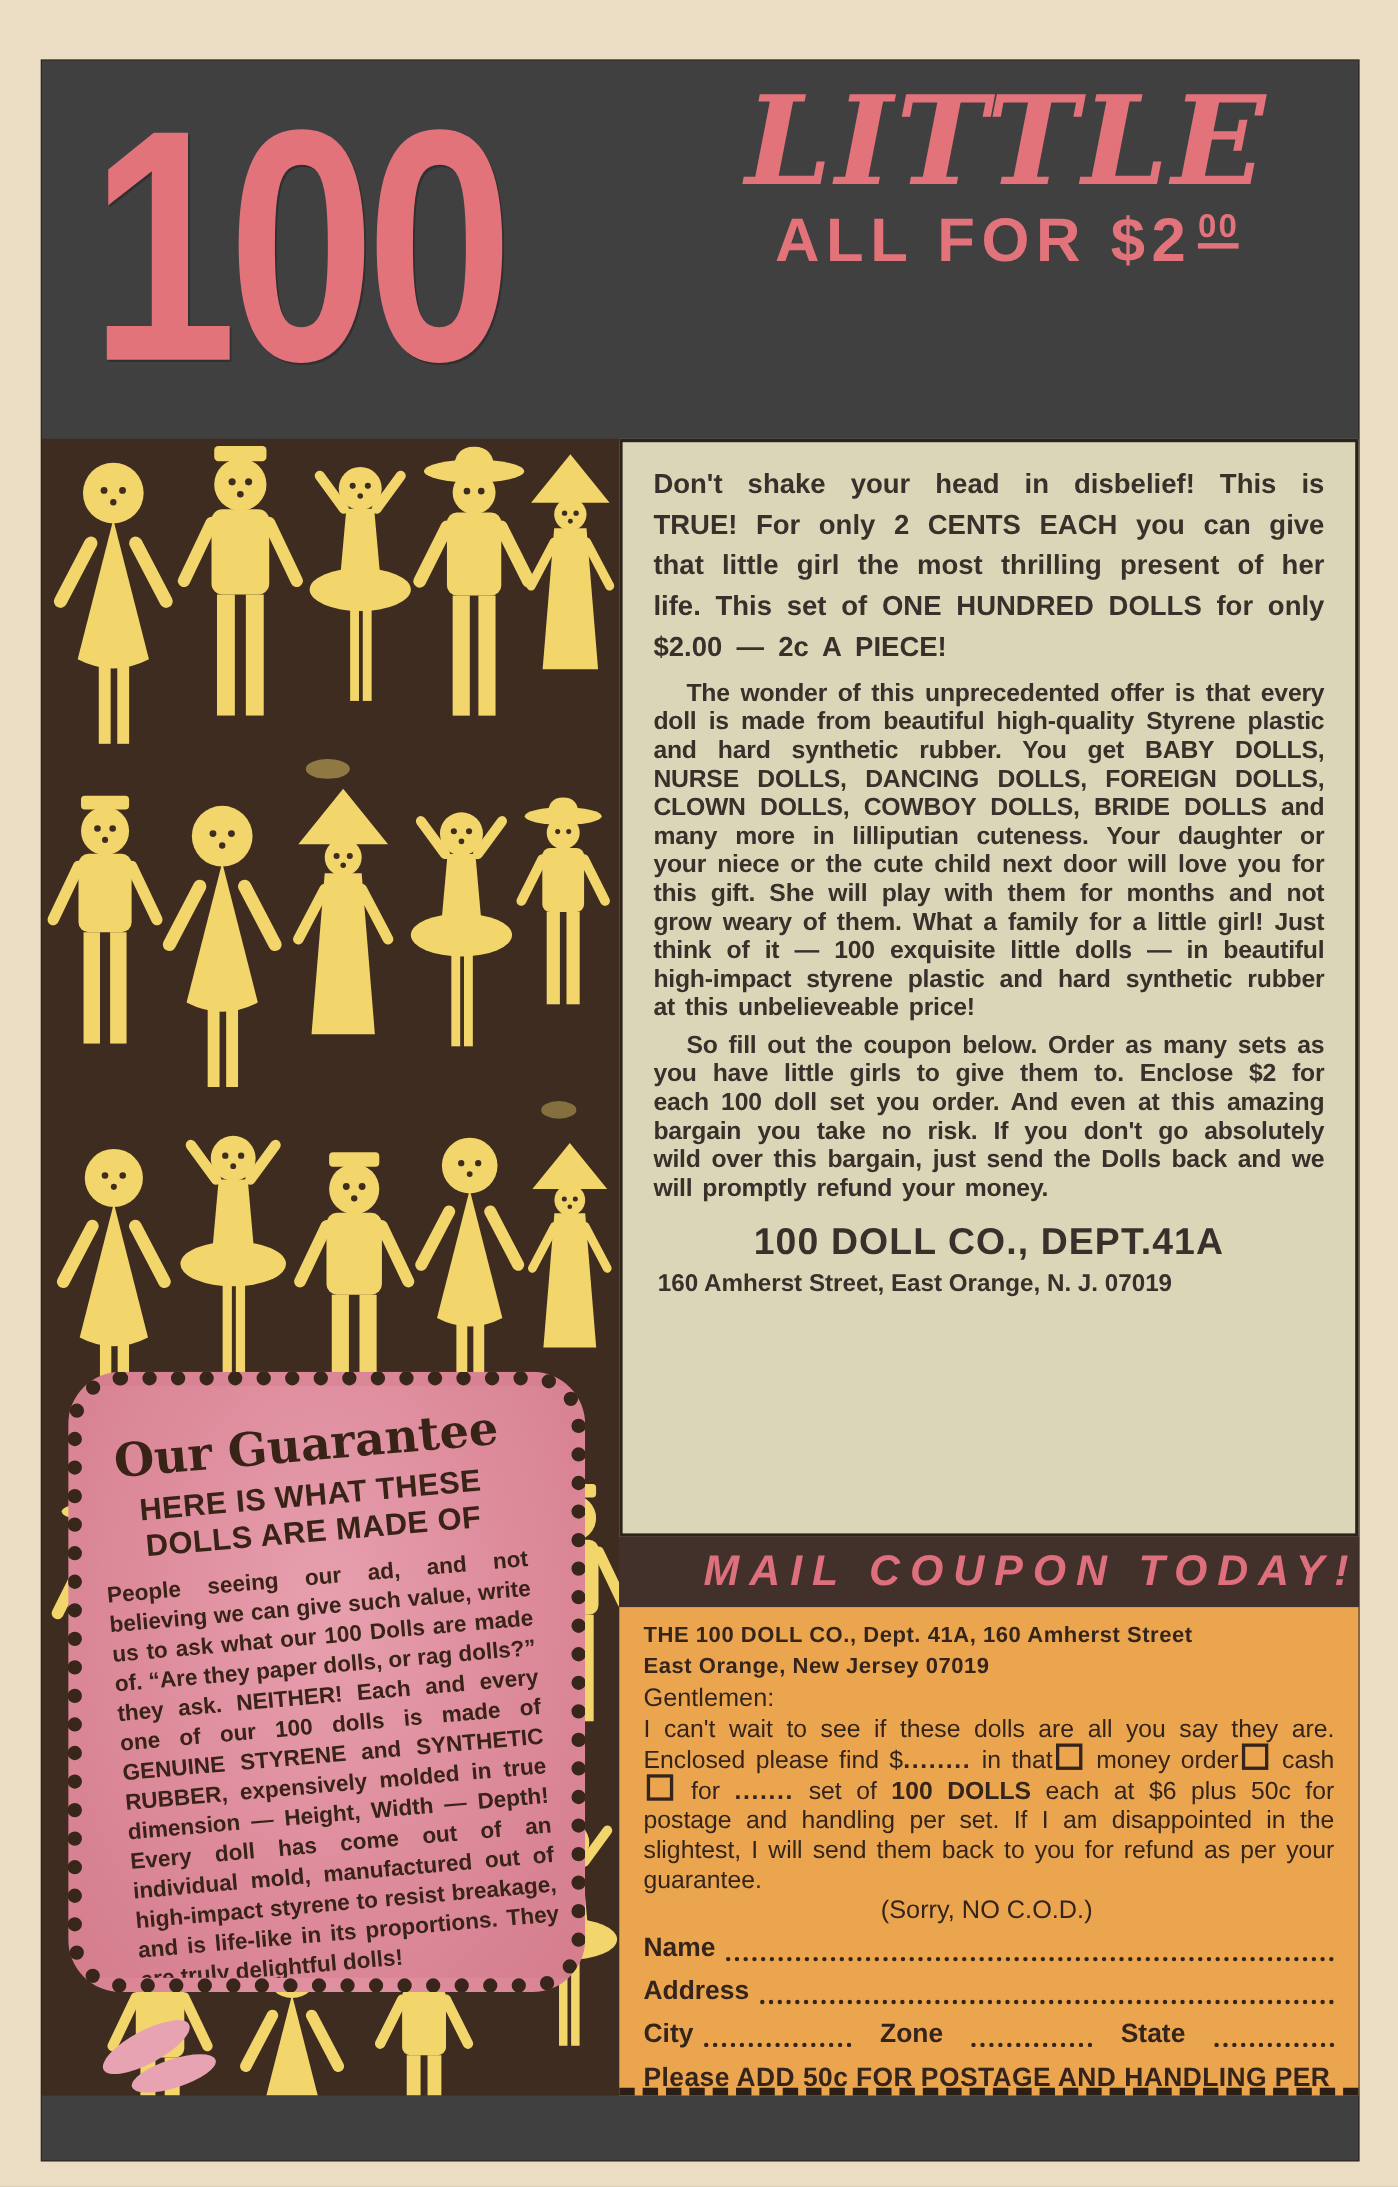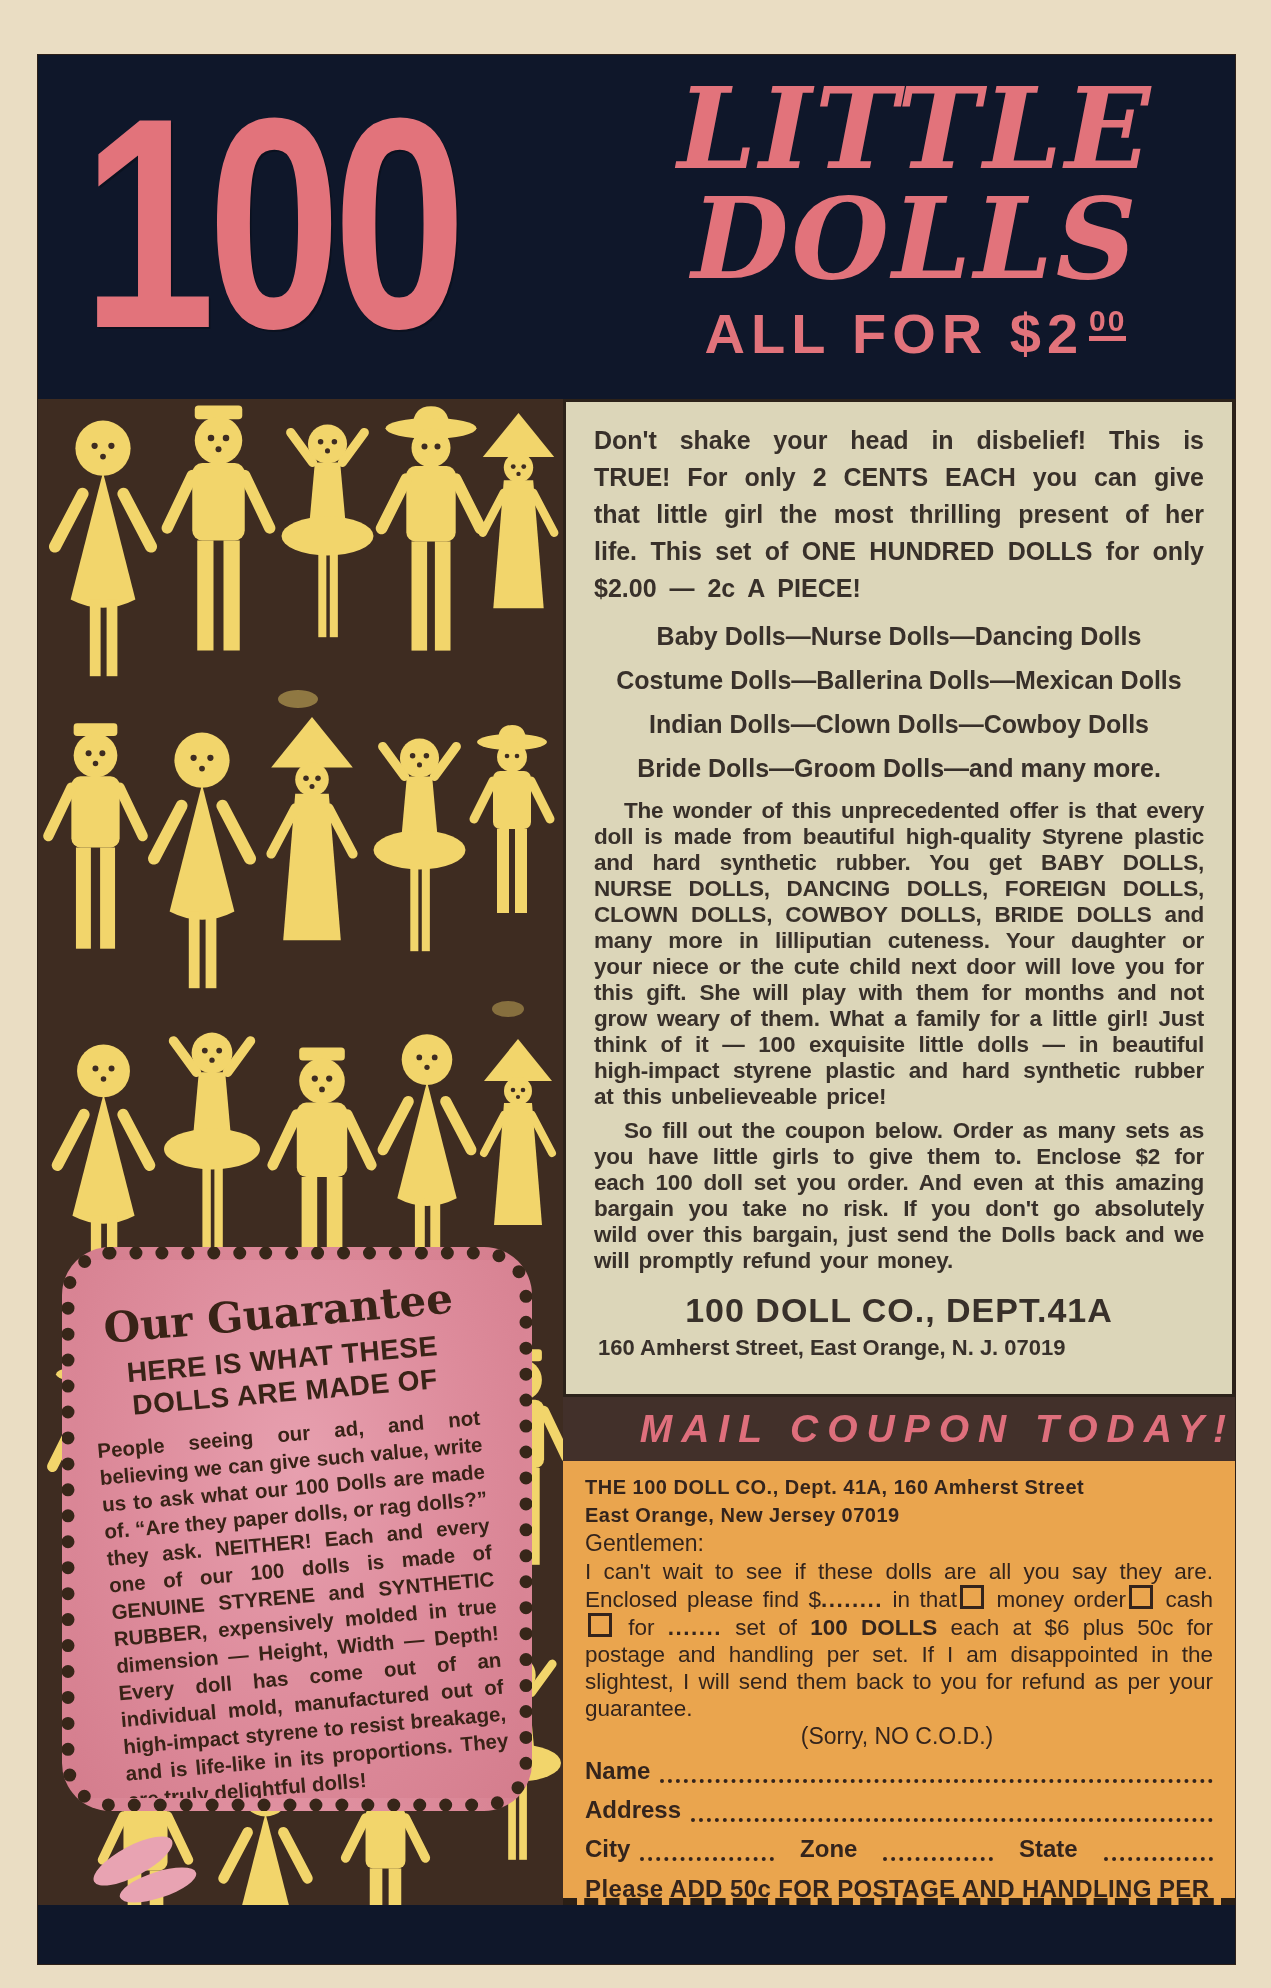--- a/index.html
+++ b/index.html
@@ -1,18 +1,18 @@
 <!DOCTYPE html>
 <html><head>
 <meta charset="utf-8">
 <style>
   html,body{margin:0;padding:0;}
   body{background:#e7dac1;font-family:"Liberation Sans",sans-serif;}
   .page{position:relative;width:1271px;height:1988px;background:#eaddc3;overflow:hidden;}
-  .ad{position:absolute;left:38px;top:55px;width:1197px;height:1909px;background:#0f172a;box-shadow:0 0 0 1px #2c1f18;}
+  .ad{position:absolute;left:38px;top:55px;width:1197px;height:1909px;background:#404040;box-shadow:0 0 0 1px #2c1f18;}
 
   
   .masthead{position:absolute;top:0;left:0;width:100%;height:344px;overflow:hidden;}
   .num{position:absolute;left:44px;top:18px;font-weight:700;font-size:300px;line-height:300px;
        color:#e2737b;letter-spacing:-10px;transform:scaleX(0.8);transform-origin:left top;
        text-shadow:2px 2px 0 rgba(0,0,0,.25);}
   .title-block{position:absolute;left:565px;top:0;width:625px;height:344px;text-align:center;}
   .t1{margin-top:22px;font-family:"DejaVu Serif",serif;font-style:italic;font-weight:700;
       font-size:112px;line-height:104px;color:#e2737b;letter-spacing:3px;}
   .t2{font-family:"DejaVu Serif",serif;font-style:italic;font-weight:700;
@@ -69,21 +69,20 @@
 </head>
 <body>
 
 <div class="page">
   <div class="ad">
 
     <header class="masthead">
       <div class="num">100</div>
       <div class="title-block">
         <div class="t1">LITTLE</div>
-        <div class="t2">DOLLS</div>
         <div class="price"><span>ALL FOR $2</span><span class="cents">00</span></div>
       </div>
     </header>
 
     <div class="left-col">
       <svg viewBox="0 0 525 1506" width="525" height="1506">
         <rect width="525" height="1506" fill="#3e2c21"></rect>
         <defs>
           <g id="dgirl">
             <circle cx="50" cy="26" r="23" fill="#f2d56b"></circle>
@@ -184,26 +183,20 @@
           <div class="g-sub">HERE IS WHAT THESE DOLLS ARE MADE OF</div>
           <p class="g-body">People seeing our ad, and not believing we can give such value, write us to ask what our 100 Dolls are made of. “Are they paper dolls, or rag dolls?” they ask. NEITHER! Each and every one of our 100 dolls is made of GENUINE STYRENE and SYNTHETIC RUBBER, expensively molded in true dimension — Height, Width — Depth! Every doll has come out of an individual mold, manufactured out of high-impact styrene to resist breakage, and is life-like in its proportions. They are truly delightful dolls!</p>
         </div>
       </div>
     </div>
 
     <div class="right-col">
 
       <section class="offer">
         <p class="p1">Don't shake your head in disbelief! This is TRUE! For only 2 CENTS EACH you can give that little girl the most thrilling present of her life. This set of ONE HUNDRED DOLLS for only $2.00 — 2c A PIECE!</p>
-        <div class="doll-list">
-          <div>Baby Dolls—Nurse Dolls—Dancing Dolls</div>
-          <div>Costume Dolls—Ballerina Dolls—Mexican Dolls</div>
-          <div>Indian Dolls—Clown Dolls—Cowboy Dolls</div>
-          <div>Bride Dolls—Groom Dolls—and many more.</div>
-        </div>
         <p class="pj">The wonder of this unprecedented offer is that every doll is made from beautiful high-quality Styrene plastic and hard synthetic rubber. You get BABY DOLLS, NURSE DOLLS, DANCING DOLLS, FOREIGN DOLLS, CLOWN DOLLS, COWBOY DOLLS, BRIDE DOLLS and many more in lilliputian cuteness. Your daughter or your niece or the cute child next door will love you for this gift. She will play with them for months and not grow weary of them. What a family for a little girl! Just think of it — 100 exquisite little dolls — in beautiful high-impact styrene plastic and hard synthetic rubber at this unbelieveable price!</p>
         <p class="pj">So fill out the coupon below. Order as many sets as you have little girls to give them to. Enclose $2 for each 100 doll set you order. And even at this amazing bargain you take no risk. If you don't go absolutely wild over this bargain, just send the Dolls back and we will promptly refund your money.</p>
         <div class="company">100 DOLL CO., DEPT.41A</div>
         <div class="addr">160 Amherst Street, East Orange, N. J. 07019</div>
       </section>
 
       <div class="banner">
         <span>MAIL COUPON TODAY!</span>
       </div>
 

